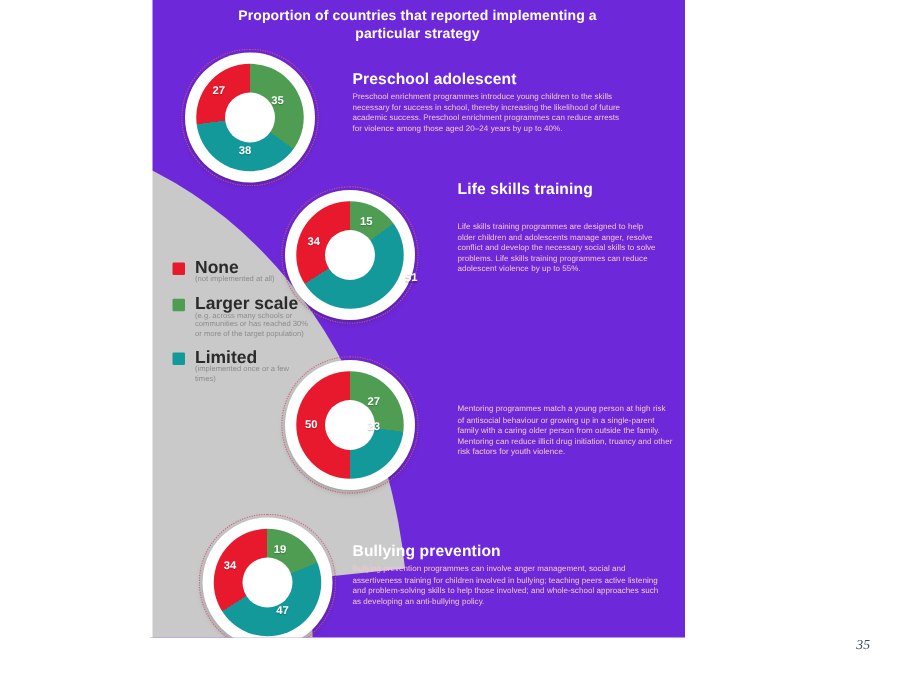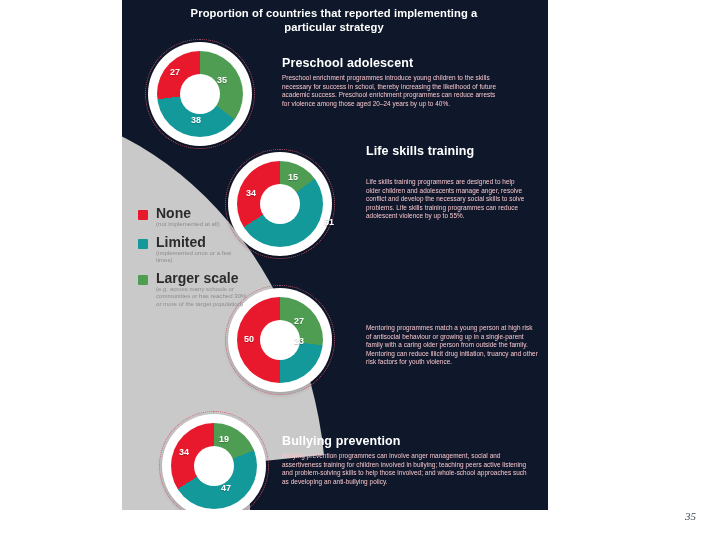--- a/index.html
+++ b/index.html
@@ -5,21 +5,21 @@
   html,body{margin:0;padding:0;}
   body{
     width:720px;height:540px;background:#ffffff;overflow:hidden;
     font-family:"Liberation Sans",sans-serif;position:relative;
   }
   #slide{position:absolute;inset:0;background:#ffffff;}
 
   
   .poster{
     position:absolute;left:120px;top:0;width:428px;height:510px;
-    background:#0f172a;overflow:hidden;
+    background:#6d28d9;overflow:hidden;
   }
   
   .swoosh{
     position:absolute;left:-125px;top:92px;width:310px;height:380px;
     background:#c9c9c9;border-radius:0 100% 0 0;
     transform:rotate(-6deg);
   }
   .swoosh2{
     position:absolute;left:-130px;top:300px;width:260px;height:230px;
     background:#c9c9c9;border-radius:0 90% 0 0;
@@ -153,32 +153,32 @@
 
     <div class="lg-item">
       <span class="lg-sw" style="background:#e8192c;"></span>
       <div class="lg-t">
         <div class="lg-title">None</div>
         <div class="lg-sub">(not implemented at all)</div>
       </div>
     </div>
 
     <div class="lg-item">
+      <span class="lg-sw" style="background:#4e9d53;"></span>
+      <div class="lg-t">
+        <div class="lg-title">Larger scale</div>
+        <div class="lg-sub">(e.g. across many schools or communities or has reached 30% or more of the target population)</div>
+      </div>
+    </div>
+
+    <div class="lg-item">
       <span class="lg-sw" style="background:#14999b;"></span>
       <div class="lg-t">
         <div class="lg-title">Limited</div>
         <div class="lg-sub">(implemented once or a few times)</div>
-      </div>
-    </div>
-
-    <div class="lg-item">
-      <span class="lg-sw" style="background:#4e9d53;"></span>
-      <div class="lg-t">
-        <div class="lg-title">Larger scale</div>
-        <div class="lg-sub">(e.g. across many schools or communities or has reached 30% or more of the target population)</div>
       </div>
     </div>
 
   </div>
 
   <div class="pagenum">35</div>
 
 </div>
 
 </body></html>

